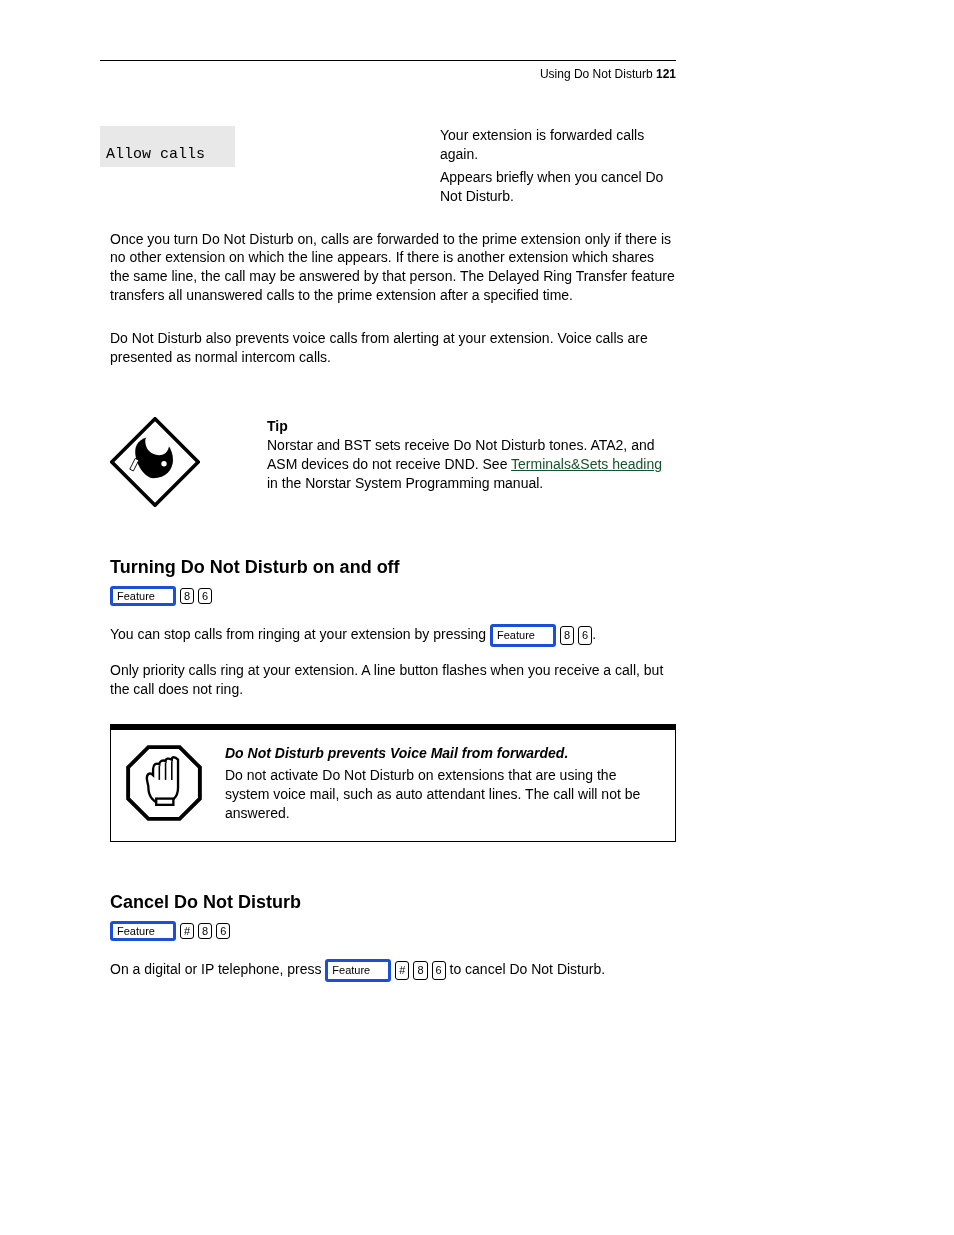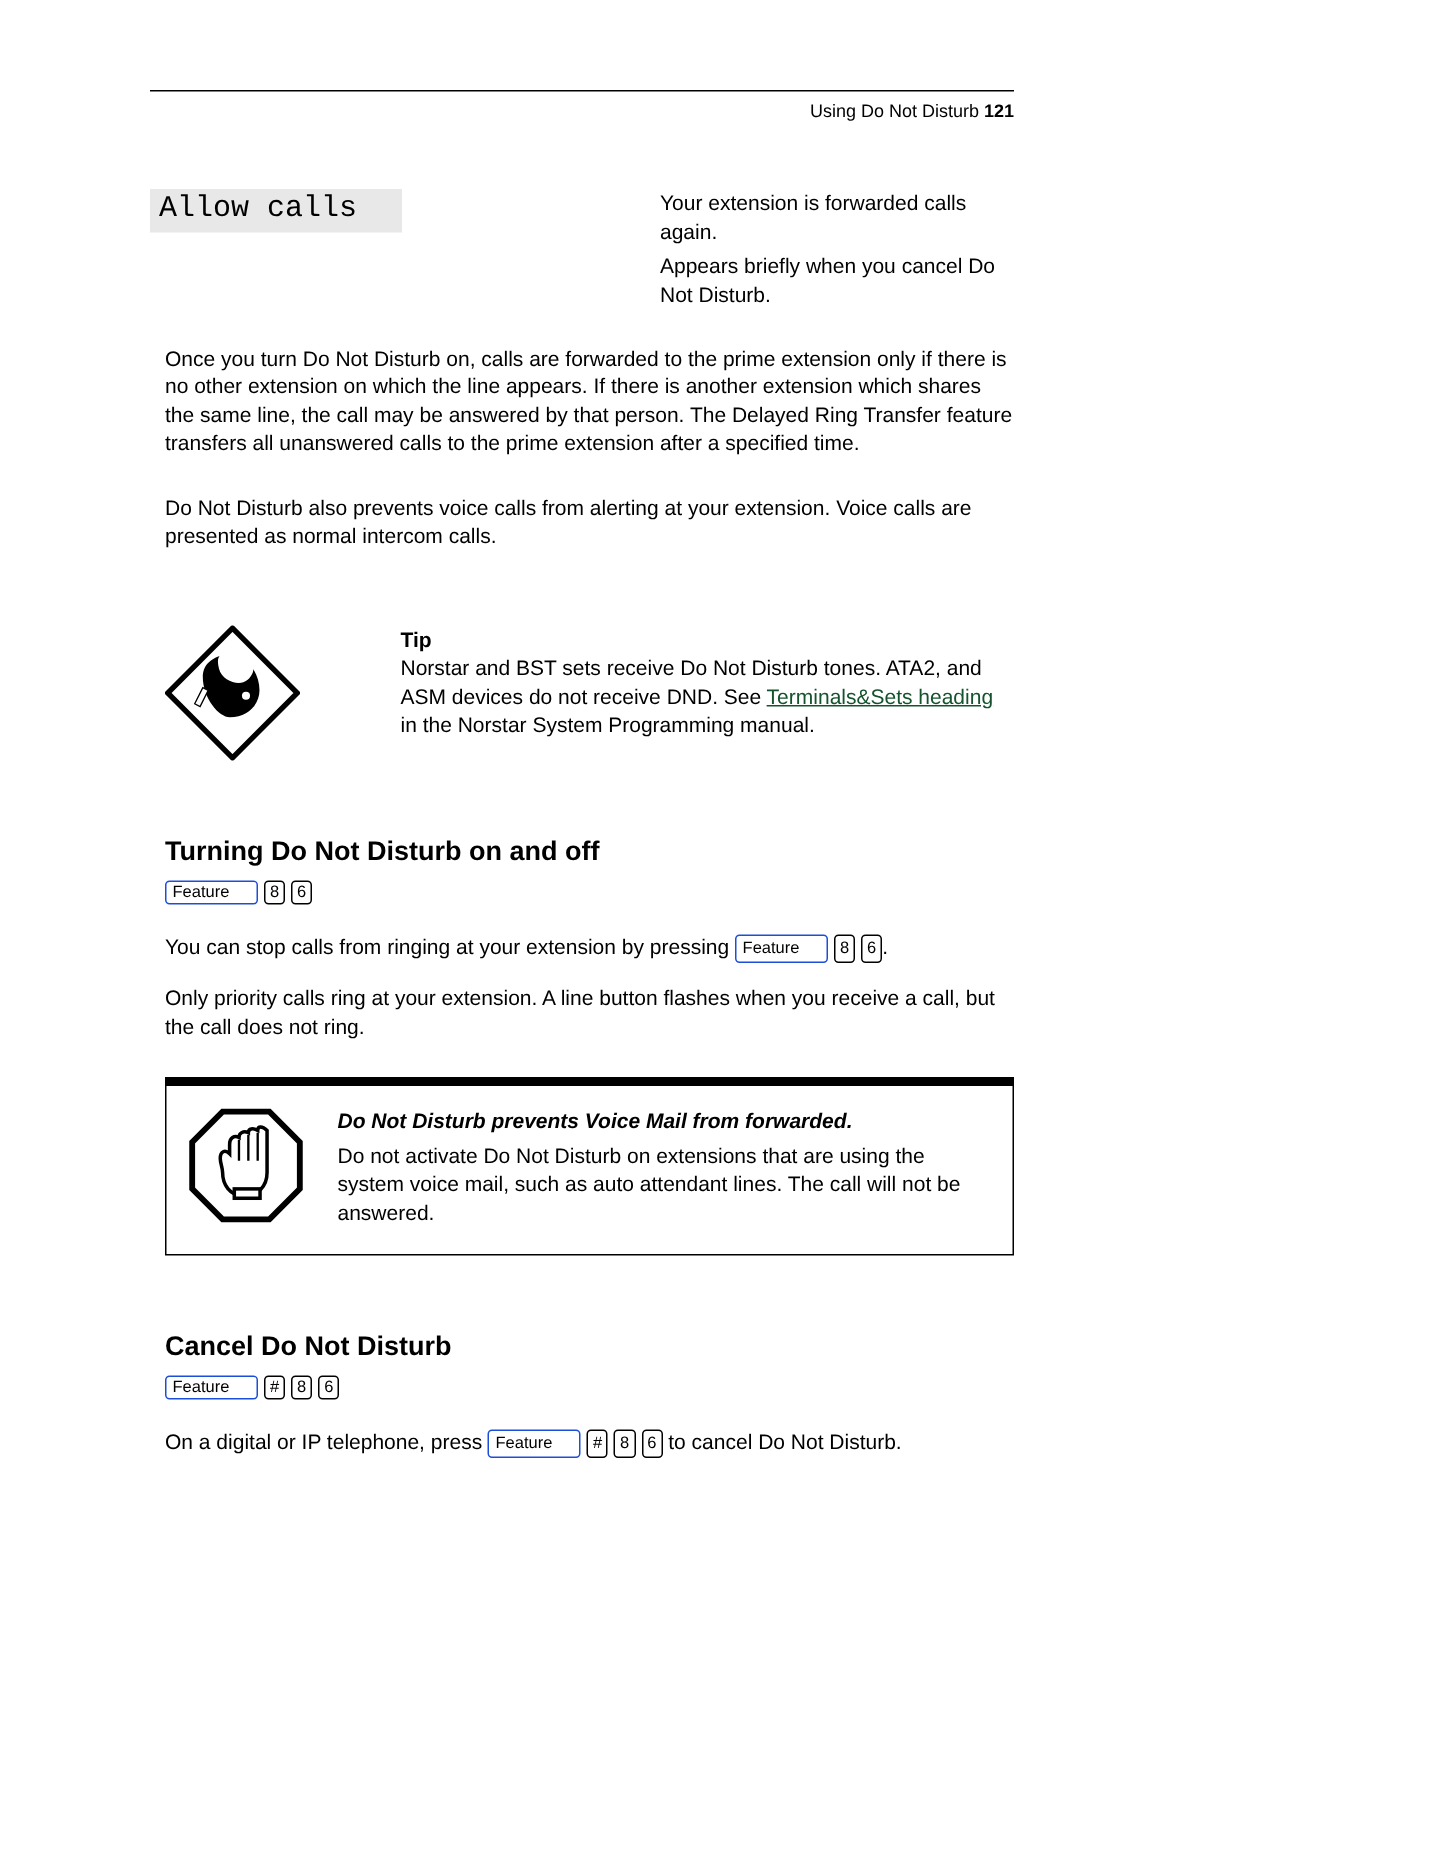--- a/index.html
+++ b/index.html
@@ -5,36 +5,36 @@
   * { box-sizing: border-box; margin: 0; padding: 0; }
   html, body { width: 954px; background: #fff; font-family: Arial, Helvetica, sans-serif; color: #000; }
   .page { width: 776px; padding: 0; }
   .header-line { margin: 60px 100px 0 100px; }
   .header-line-inner { border-top: 1.5px solid #000; padding-top: 6px; display: flex; justify-content: space-between; font-size: 12px; font-family: Arial, sans-serif; }
   .content { margin: 0 100px; padding-top: 45px; }
   .lcd-label {
     display: inline-block;
     background: #e8e8e8;
     font-family: "Courier New", monospace;
-    font-size: 20px;
-    padding: 2px 30px 4px 6px;
+    font-size: 15px;
+    padding: 20px 30px 4px 6px;
     margin-left: 0;
   }
   .desc-block { margin-left: 170px; font-size: 14px; line-height: 1.35; }
   .row1 { display: flex; }
   .row1 .lcd-wrap { width: 170px; flex-shrink: 0; }
   .para { margin-top: 24px; margin-left: 10px; font-size: 14px; line-height: 1.35; }
   .tip-block { display: flex; margin-top: 50px; margin-left: 10px; }
   .tip-icon-wrap { width: 110px; flex-shrink: 0; display:flex; justify-content:flex-start; }
   .tip-text { font-size: 14px; line-height: 1.35; margin-left: 47px; }
   .tip-title { font-weight: bold; }
   .link { color: #14532d; text-decoration: underline; }
   .h2 { font-weight: bold; font-size: 18px; margin-top: 50px; margin-left: 10px; }
   .keyseq { display: inline-flex; align-items: center; gap: 4px; vertical-align: middle; }
-  .feature-key { border: 1px solid #1d4ed8; border-radius: 3px; font-size: 11px; padding: 1px 18px 1px 4px; font-family: Arial, sans-serif; }
+  .feature-key { border: 3px solid #1d4ed8; border-radius: 3px; font-size: 11px; padding: 1px 18px 1px 4px; font-family: Arial, sans-serif; }
   .digit-key { border: 1px solid #000; border-radius: 3px; font-size: 11px; padding: 1px 3px; font-family: Arial, sans-serif; min-width: 14px; text-align: center; }
   .keyseq-standalone { margin-left: 10px; margin-top: 8px; }
   .warn-box { border: 1px solid #000; border-top: 6px solid #000; margin: 25px 0 0 10px; padding: 14px 16px 18px 14px; display: flex; }
   .warn-icon-wrap { width: 100px; flex-shrink: 0; display:flex; justify-content:flex-start; align-items:flex-start; }
   .warn-text { font-size: 14px; line-height: 1.35; }
   .warn-title { font-weight: bold; font-style: italic; }
 </style>
 </head>
 <body>
 

